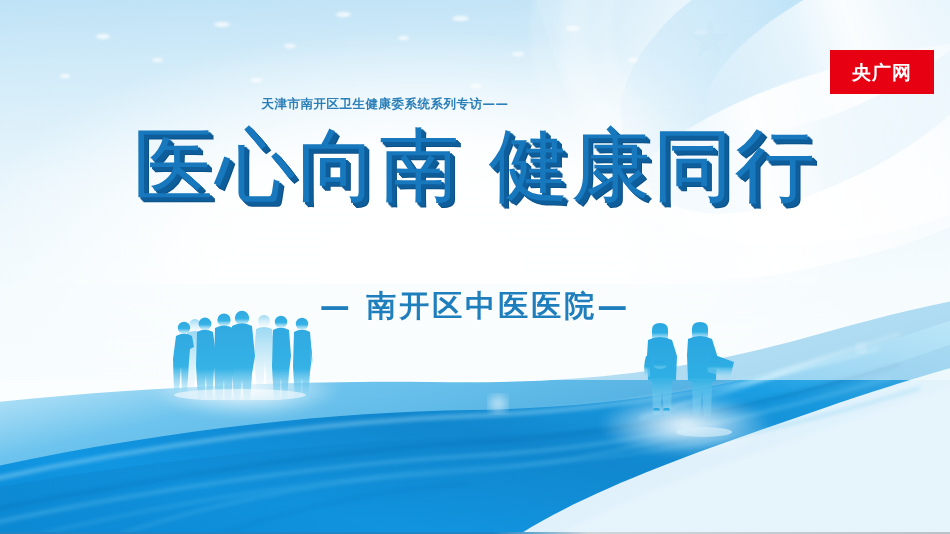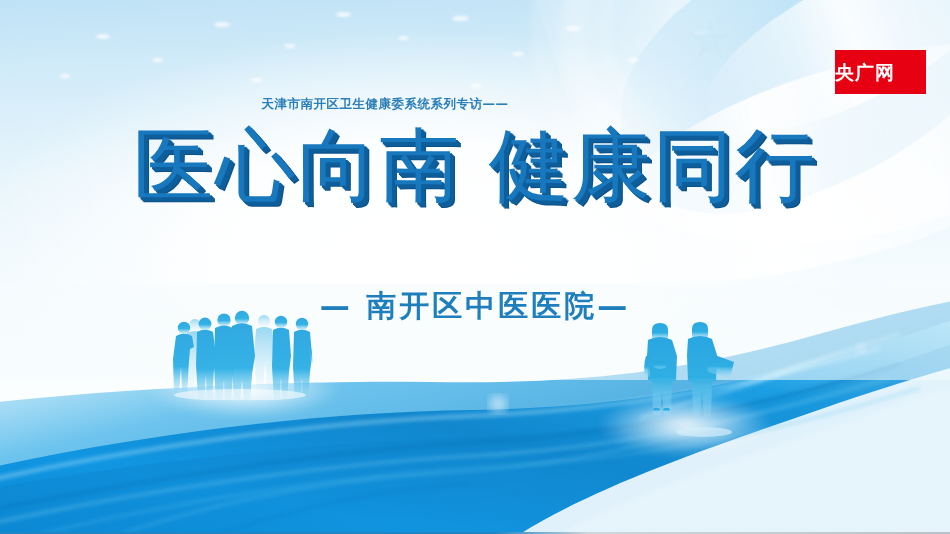--- a/index.html
+++ b/index.html
@@ -62,24 +62,24 @@
   }
   .sw4 {
     left:690px; top:-20px; width:330px; height:120px;
     background:linear-gradient(98deg, rgba(255,255,255,0) 0%, rgba(255,255,255,0.9) 50%, rgba(255,255,255,0) 100%);
     transform:rotate(-27deg);
     border-radius:50%;
   }
 
   
   #logo {
-    position:absolute; right:24px; top:50px;
-    width:91px; height:44px;
+    position:absolute; right:16px; top:50px;
+    width:104px; height:44px;
     background:#E60012;
-    display:flex; align-items:center; justify-content:flex-start;
+    display:flex; align-items:center; justify-content:center;
   }
   #logo .logo-text {
     color:#ffffff;
     font-size:19px;
     font-weight:bold;
     letter-spacing:1px;
     line-height:1;
     font-family:"DejaVu Sans", sans-serif;
   }
 

